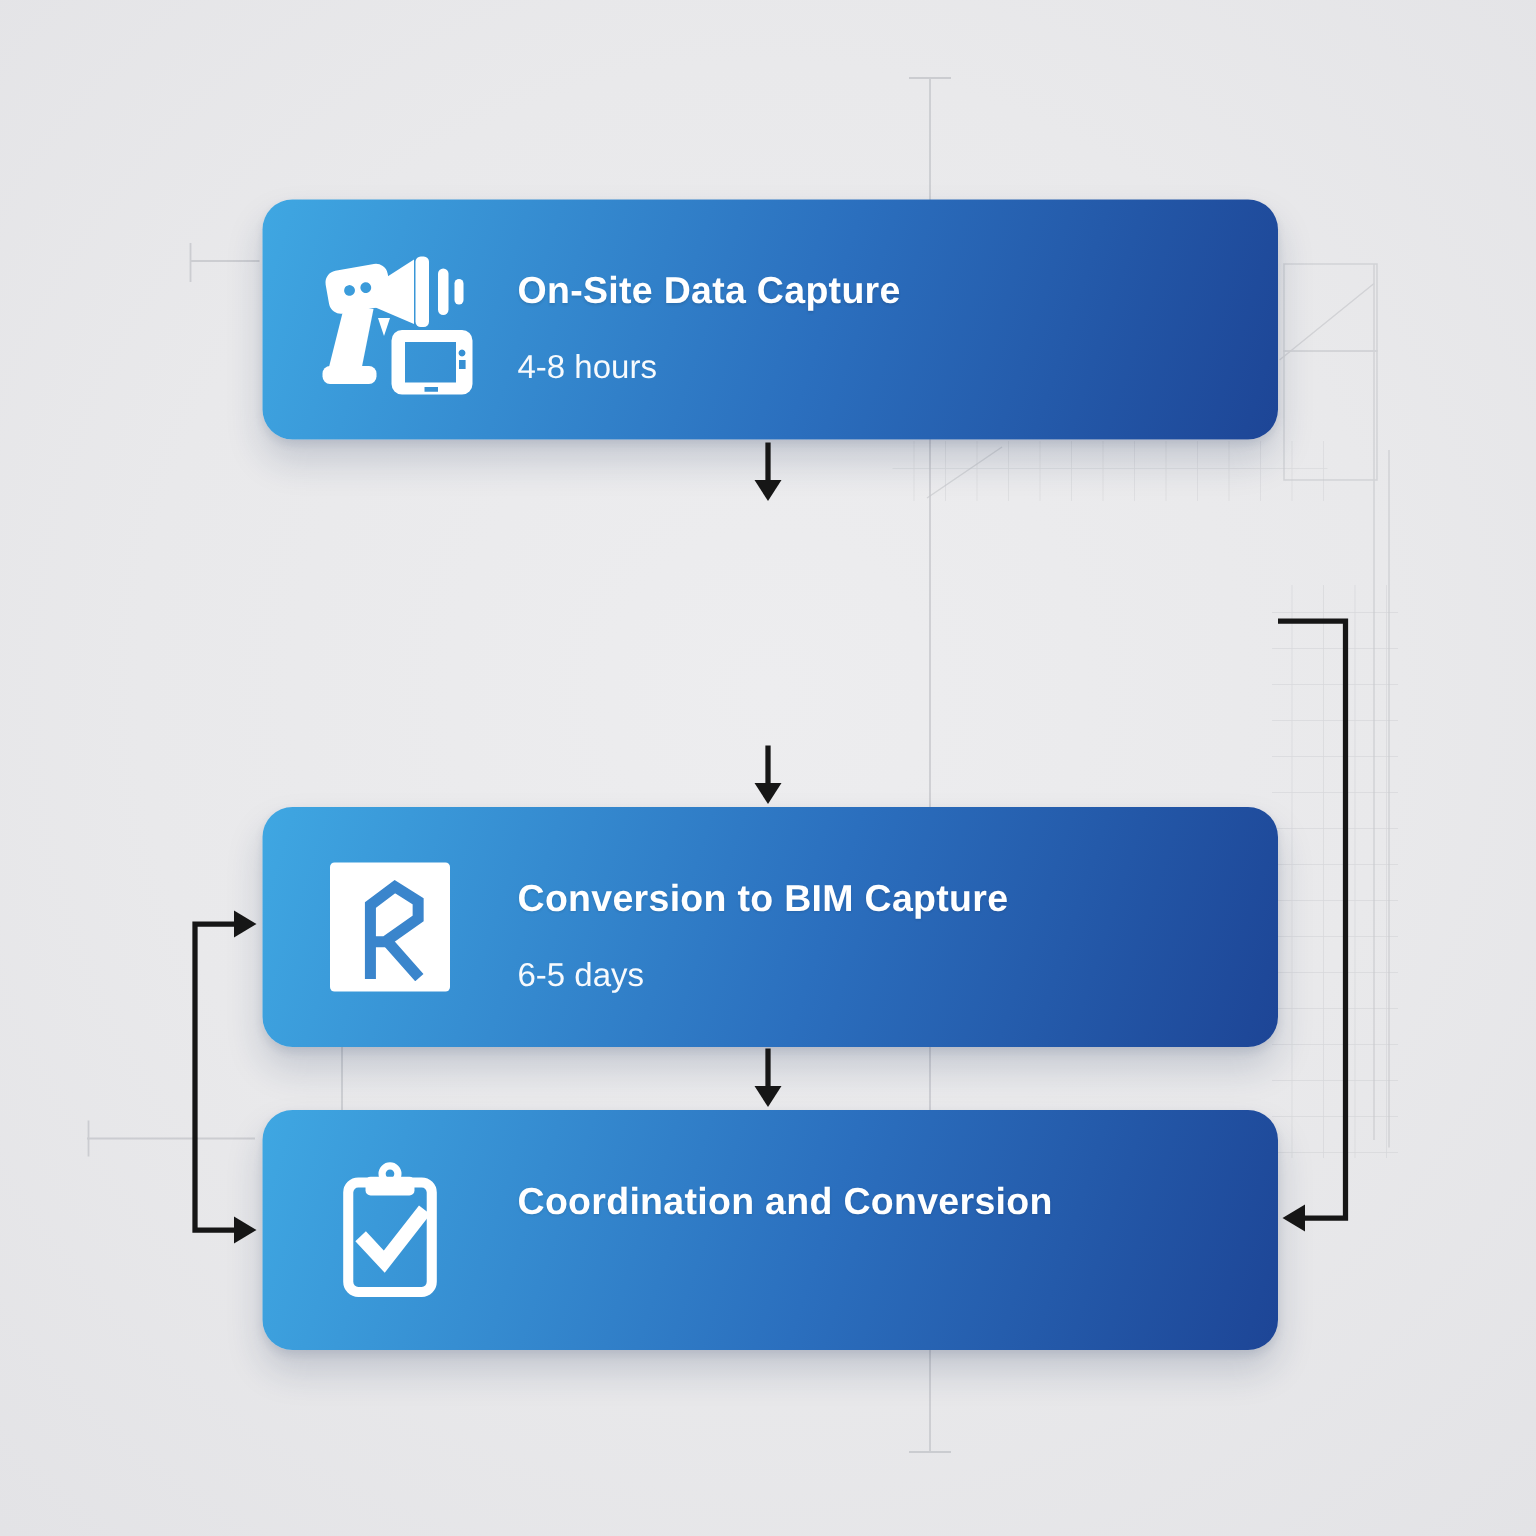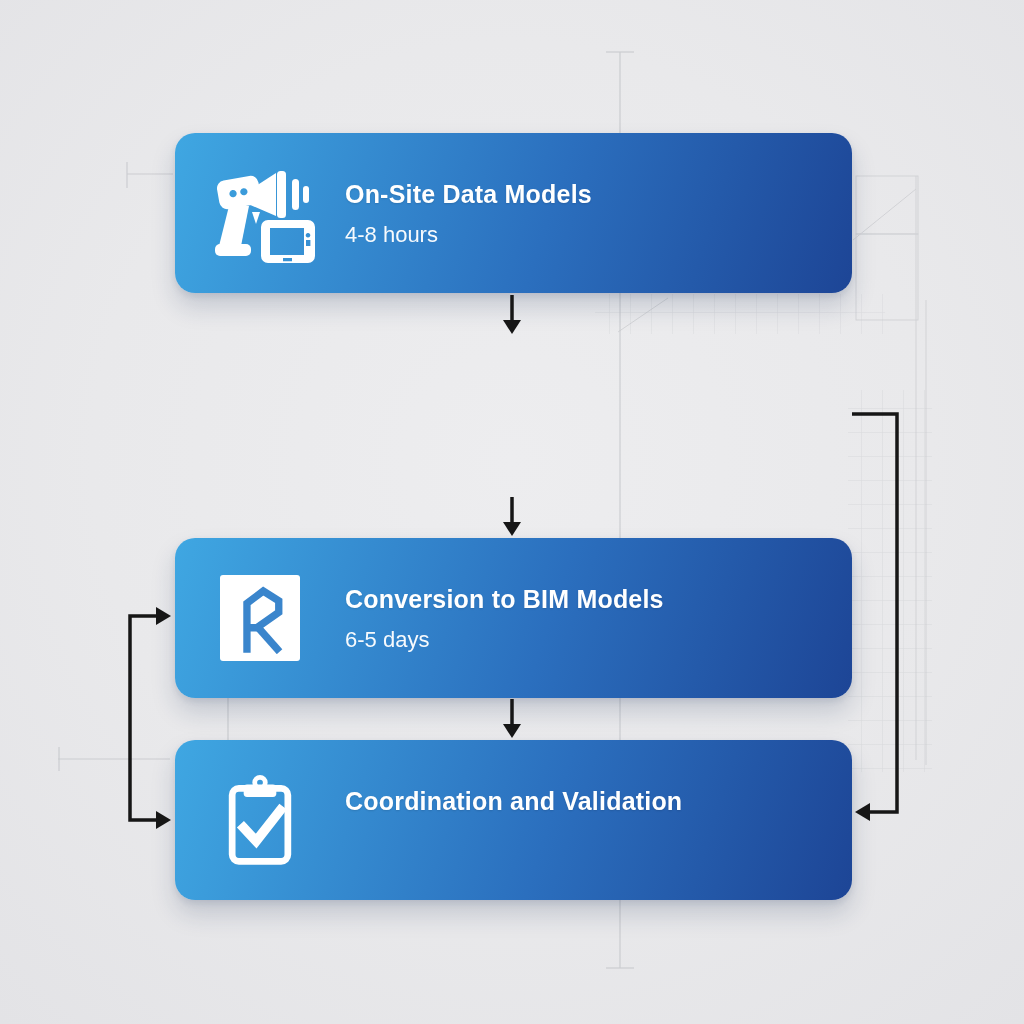--- a/index.html
+++ b/index.html
@@ -31,21 +31,21 @@
     flex:1;display:flex;flex-direction:column;
     padding-top:46px;
   }
   .step-title{
     color:#ffffff;font-size:25px;font-weight:700;
     letter-spacing:.2px;line-height:30px;
     text-shadow:0 1px 2px rgba(0,0,0,.12);
   }
   .step-duration{
     color:rgba(255,255,255,.96);font-size:22px;font-weight:400;
-    margin-top:13px;line-height:26px;
+    margin-top:23px;line-height:26px;
   }
   .step-duration:empty{display:none;}
   .logo-tile{
     width:80px;height:86px;background:#ffffff;border-radius:3px;
     display:flex;align-items:center;justify-content:center;
   }
 </style>
 </head>
 <body>
 
@@ -94,54 +94,54 @@
           <polygon points="48,52 56,52 52,64"></polygon>
           <path fill-rule="evenodd" d="M64,60 h40 a7,7 0 0 1 7,7 v29 a7,7 0 0 1 -7,7 h-40 a7,7 0 0 1 -7,-7 v-29 a7,7 0 0 1 7,-7 Z
                    M66,68 h34 v27 h-34 Z
                    M104,73 a2.3,2.3 0 1 0 0.01,0 Z
                    M102,80 h4.4 v6 h-4.4 Z
                    M79,98 h9 v3.2 h-9 Z"></path>
         </g>
       </svg>
     </div>
     <div class="step-text-col">
-      <div class="step-title">On-Site Data Models</div>
+      <div class="step-title">On-Site Data Capture</div>
       <div class="step-duration">4-8 hours</div>
     </div>
   </div>
 
 
   <div class="step-card card-3">
     <div class="step-icon-col">
       <div class="logo-tile">
         <svg width="62" height="72" viewBox="0 0 76 88" aria-hidden="true">
           <g fill="none" stroke="#3a85cc" stroke-width="9" stroke-linecap="square" stroke-linejoin="miter">
             <path d="M22,82 V26 L42,11 L61,23 V37 L34,56 L22,56"></path>
             <path d="M36,56 L59,82"></path>
           </g>
         </svg>
       </div>
     </div>
     <div class="step-text-col">
-      <div class="step-title">Conversion to BIM Models</div>
+      <div class="step-title">Conversion to BIM Capture</div>
       <div class="step-duration">6-5 days</div>
     </div>
   </div>
 
   <div class="step-card card-4">
     <div class="step-icon-col">
       <svg width="96" height="100" viewBox="0 0 100 104" aria-hidden="true">
         <rect x="21" y="19" width="58" height="76" rx="7" fill="none" stroke="#ffffff" stroke-width="7"></rect>
         <circle cx="50" cy="13" r="5.5" fill="none" stroke="#ffffff" stroke-width="5"></circle>
         <rect x="33" y="15" width="34" height="13" rx="3.5" fill="#ffffff"></rect>
         <polyline points="33,60 46,74 71,42" fill="none" stroke="#ffffff" stroke-width="10" stroke-linecap="square" stroke-linejoin="miter"></polyline>
       </svg>
     </div>
     <div class="step-text-col">
-      <div class="step-title">Coordination and Validation</div>
+      <div class="step-title">Coordination and Conversion</div>
 
     </div>
   </div>
 
   <svg class="layer" viewBox="0 0 1024 1024" aria-hidden="true">
     <g stroke="#161616" stroke-width="3.5" fill="none">
       <path d="M512,295 V321"></path>
       <path d="M512,497 V523"></path>
       <path d="M512,699 V725"></path>
       <path d="M852,414 H897 V812 H864"></path>

